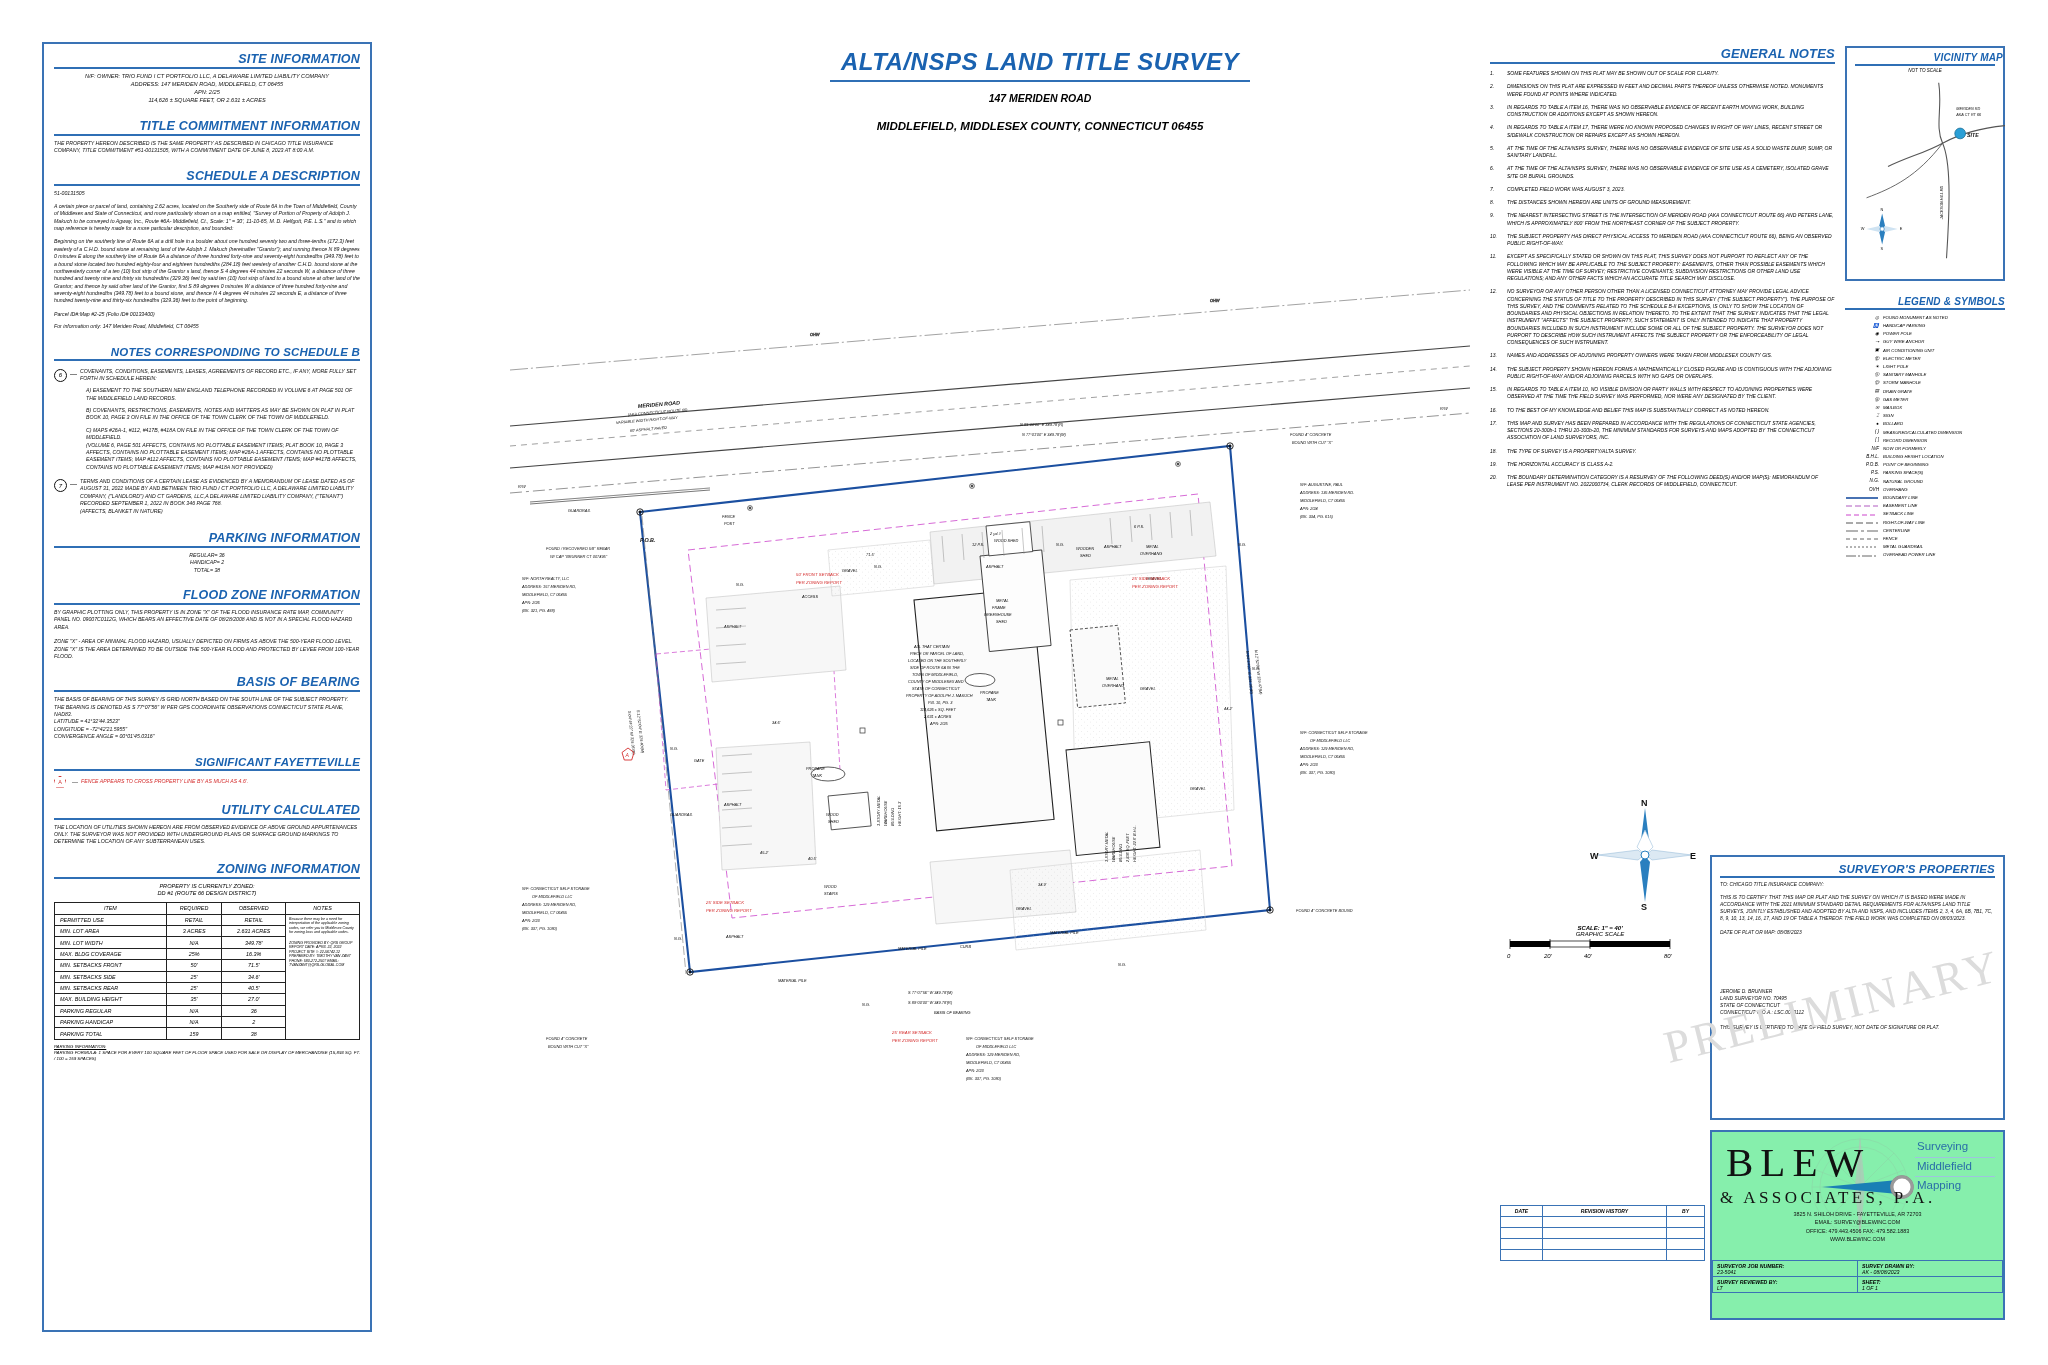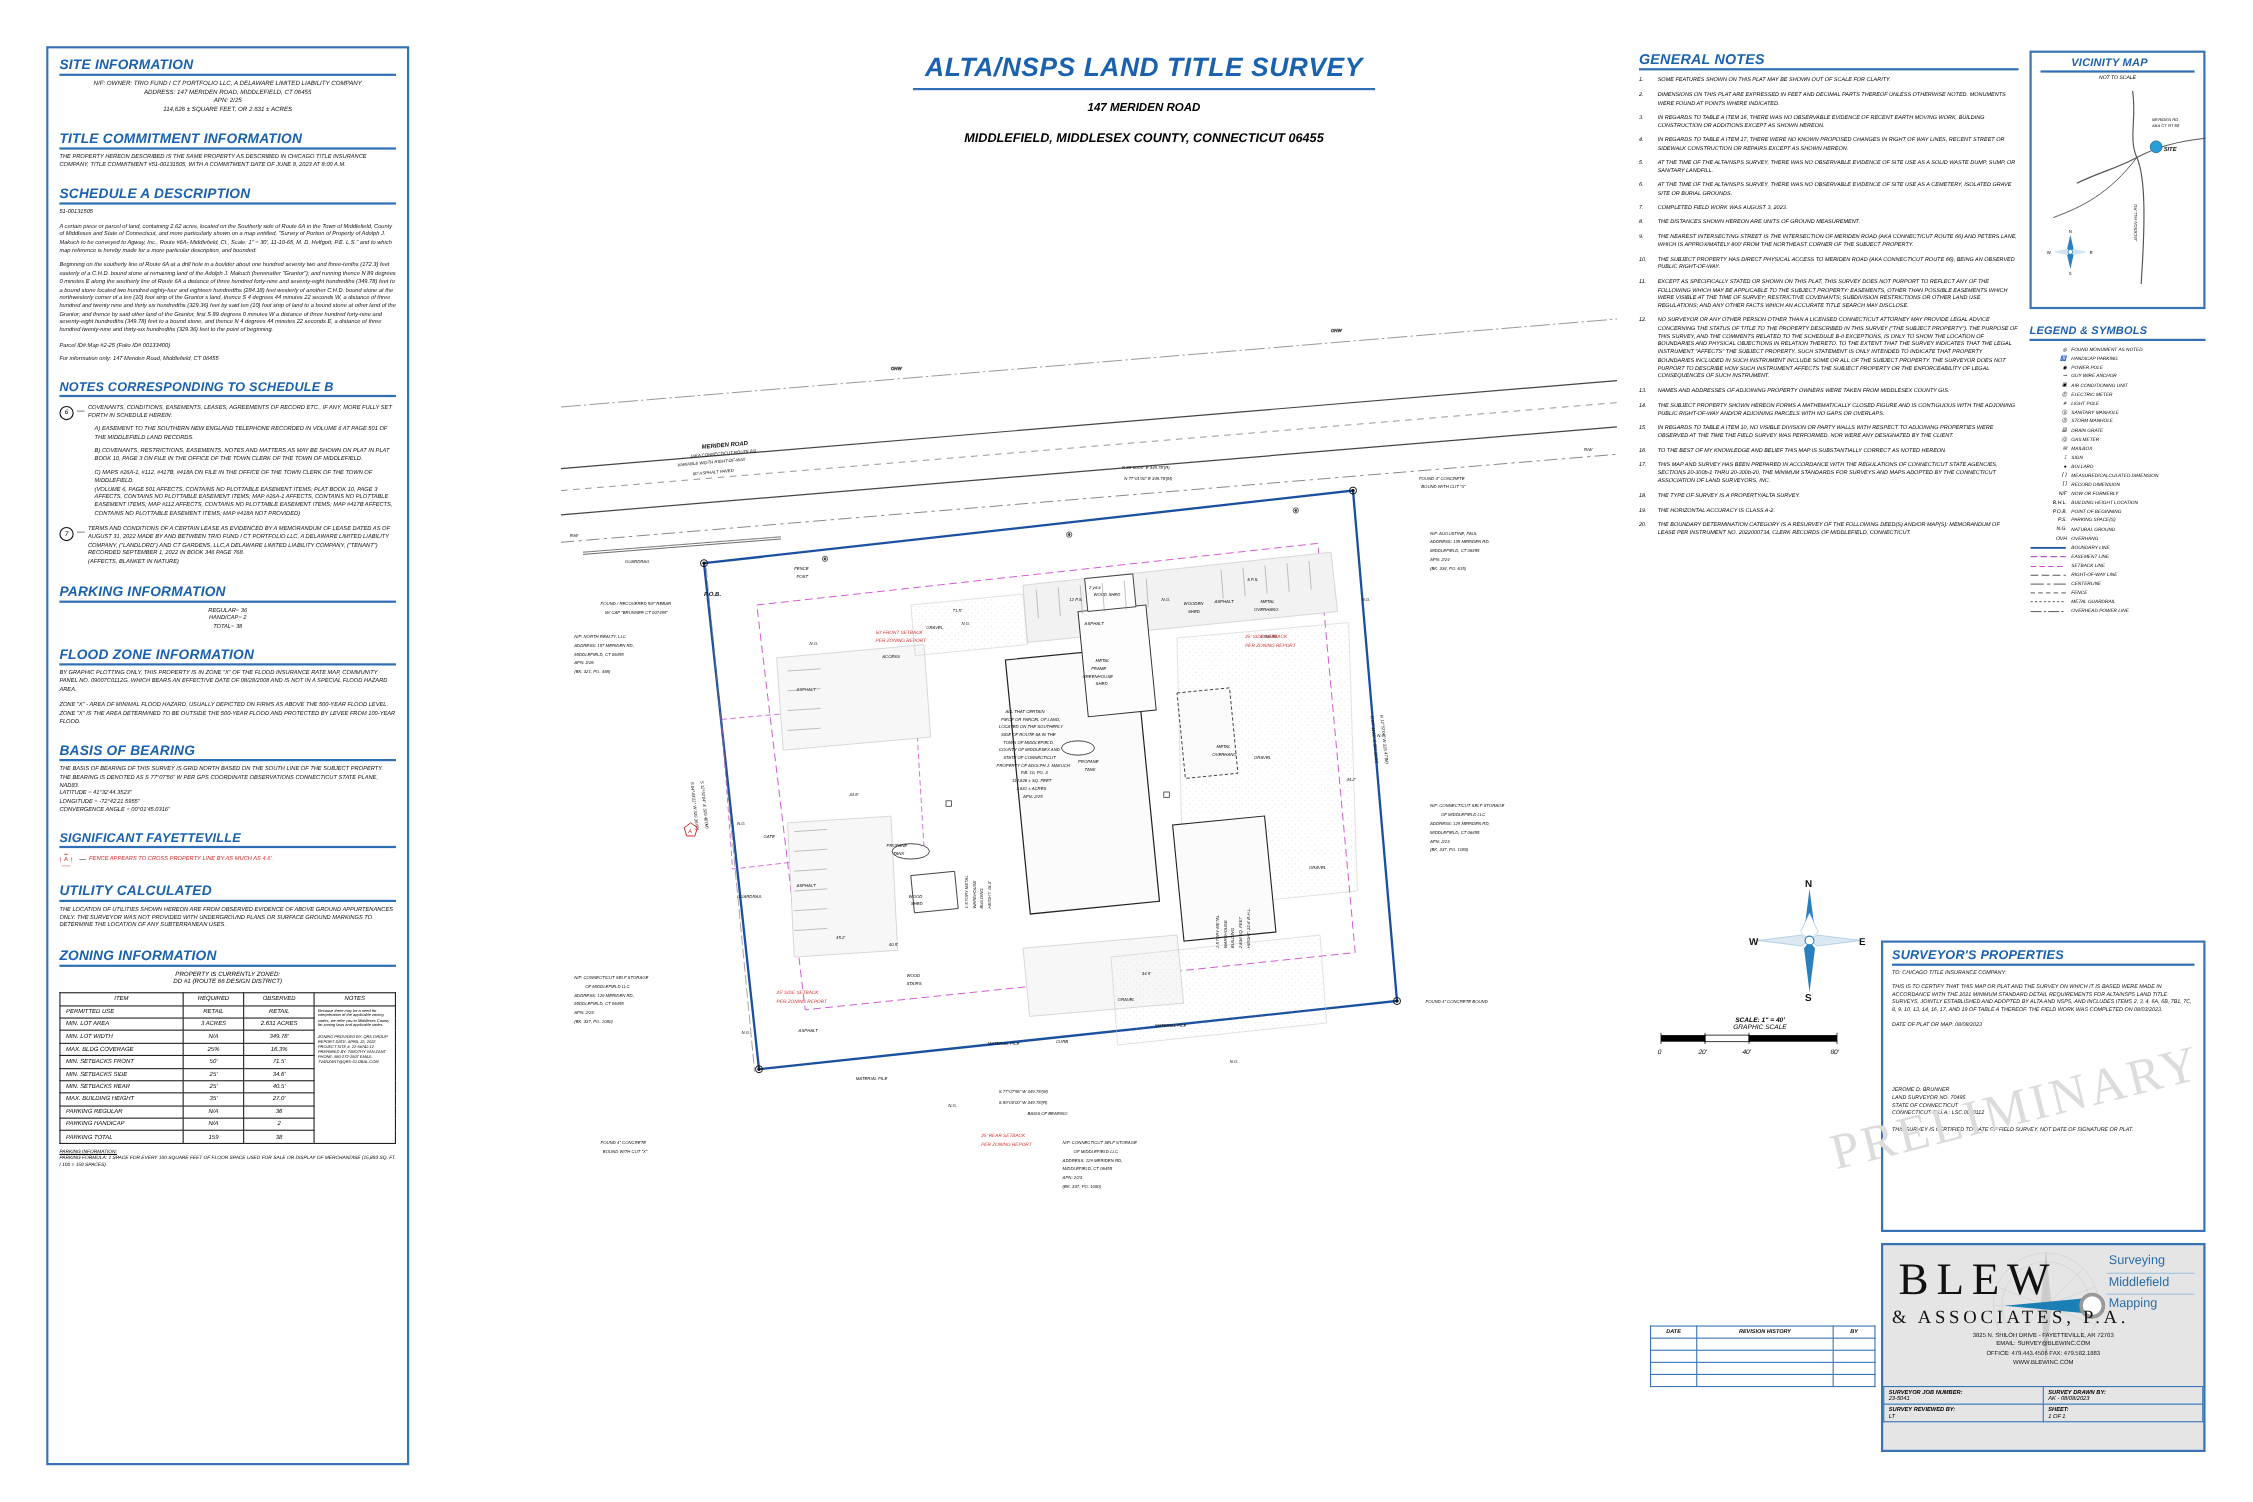--- a/index.html
+++ b/index.html
@@ -11,21 +11,21 @@
     position:relative;
     overflow:hidden;
   }
   .sheet {
     position:absolute; inset:0;
     background:#ffffff;
   }
   
   .sec-title{
     font-style:italic; font-weight:bold; color:#1a62b0;
-    text-align:left; letter-spacing:.2px;
+    text-align:right; letter-spacing:.2px;
   }
   .sec-rule{ border-bottom:2px solid #2f6fb5; margin:1px 0 4px 0; }
   .body-txt{
     font-style:italic; font-size:5.2px; line-height:1.42;
     color:#111; text-align:left;
   }
   .ctr{ text-align:center; }
 
   
   #left-col{
@@ -135,21 +135,21 @@
     border-collapse:collapse;
   }
   #revtable td, #revtable th{
     border:1px solid #3a73b5; height:11px; font-size:5px; font-style:italic;
     font-weight:bold; text-align:center; padding:0;
   }
 
   
   #logoblock{
     position:absolute; left:1710px; top:1130px; width:295px; height:190px;
-    border:2px solid #3a73b5; background:#e5e5e5;
+    border:2px solid #3a73b5; background:#86efac;
   }
   .blew-wrap{ position:relative; height:128px; }
   .blew-name{
     position:absolute; left:14px; top:6px; font-family:"Liberation Serif", serif;
     font-size:41px; letter-spacing:7px; color:#111; font-weight:normal;
   }
   .blew-assoc{
     position:absolute; left:8px; top:56px; font-family:"Liberation Serif", serif;
     font-size:17px; letter-spacing:3.4px; color:#111;
   }

